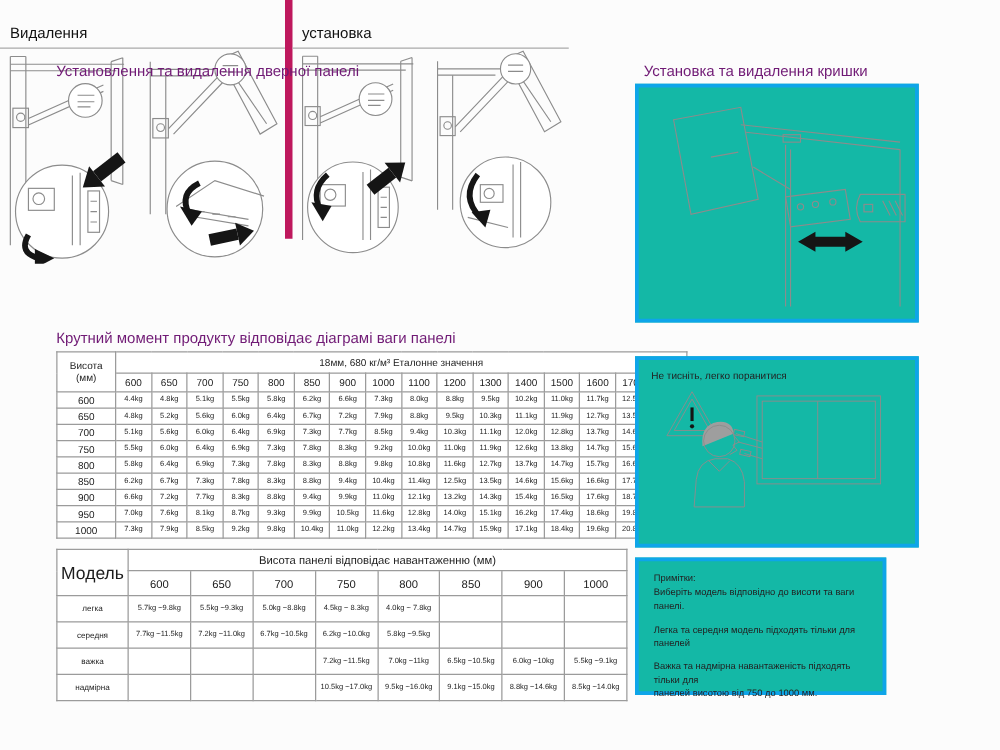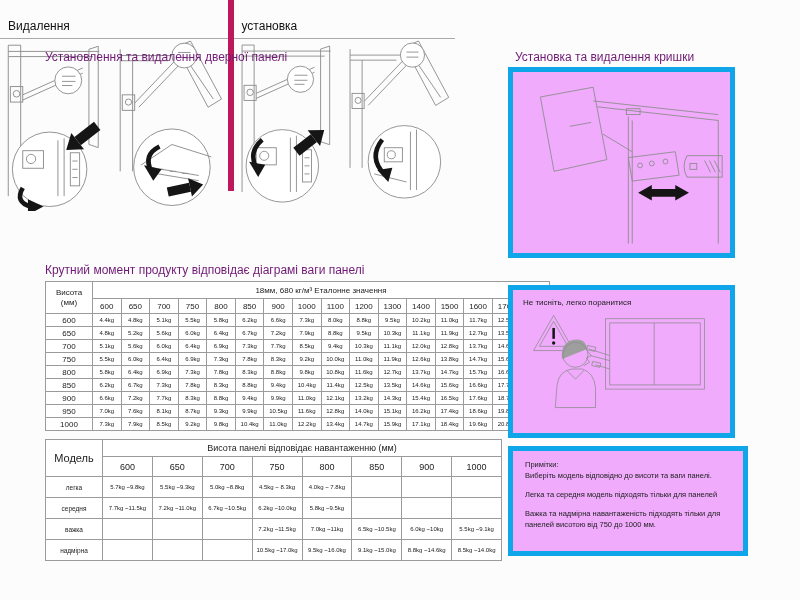--- a/index.html
+++ b/index.html
@@ -1,20 +1,20 @@
 <!DOCTYPE html>
 <html><head>
 <meta charset="utf-8">
 <style>
   *{margin:0;padding:0;box-sizing:border-box}
   html,body{width:800px;height:600px}
   body{background:#fcfcfc;font-family:"Liberation Sans",sans-serif;color:#1a1a1a;position:relative;overflow:hidden}
   .abs{position:absolute}
   .sec-title{font-size:12px;color:#701a75;white-space:nowrap}
-  .panel{position:absolute;border:5px solid #0ea5e9;background:#f0abfc}
+  .panel{position:absolute;border:3px solid #0ea5e9;background:#14b8a6}
   
   .box-door{left:45px;top:67px;width:455px;height:191px;display:flex}
   .half{width:50%;height:100%;display:flex;flex-direction:column}
   .half.right{border-left:6px solid #be185d}
   .half-head{height:22px;border-bottom:1px solid #a9a9a9;padding:19px 8px;font-size:12px;color:#111}
   .diag-row{flex:1;display:flex}
   .diag{width:50%;height:100%}
   
   .box-cover{left:508px;top:67px;width:227px;height:191px}
   .box-cover svg{width:100%;height:100%}
@@ -29,30 +29,30 @@
   .wt tbody th{font-size:8px}
   .wt tbody td{font-size:6px}
   .wt .corner div{font-size:8px;line-height:1.2}
   .mt{left:45px;top:439px;width:457px}
   .mt thead tr.r1{height:17px}
   .mt thead tr.r2{height:20px}
   .mt thead th{font-size:9px}
   .mt tbody tr{height:21px}
   .mt tbody th{font-size:6.5px}
   .mt tbody td{font-size:6px}
-  .mt .corner{font-size:11px}
+  .mt .corner{font-size:14px}
   .title-torque{left:45px;top:263px}
   .title-door{left:45px;top:50px}
   .title-cover{left:515px;top:50px}
   
   .box-warn{left:508px;top:285px;width:227px;height:153px}
   .warn-text{font-size:8px;color:#222;padding:8px 10px 0 10px}
   .box-warn svg{width:100%;height:124px;display:block}
   
-  .box-notes{left:508px;top:446px;width:240px;height:110px;padding:9px 12px;font-size:7.5px;line-height:1.45;color:#222}
+  .box-notes{left:508px;top:446px;width:201px;height:110px;padding:9px 12px;font-size:7.5px;line-height:1.45;color:#222}
   .note-gap{height:8px}
   
   .line{stroke:#8c8c8c;fill:none;stroke-width:0.9}
   .blk{fill:#151515;stroke:none}
   .curve{stroke:#151515;stroke-width:4.5;fill:none}
 </style>
 </head>
 <body>
 
 <div class="abs sec-title title-door">Установлення та видалення дверної панелі</div>

